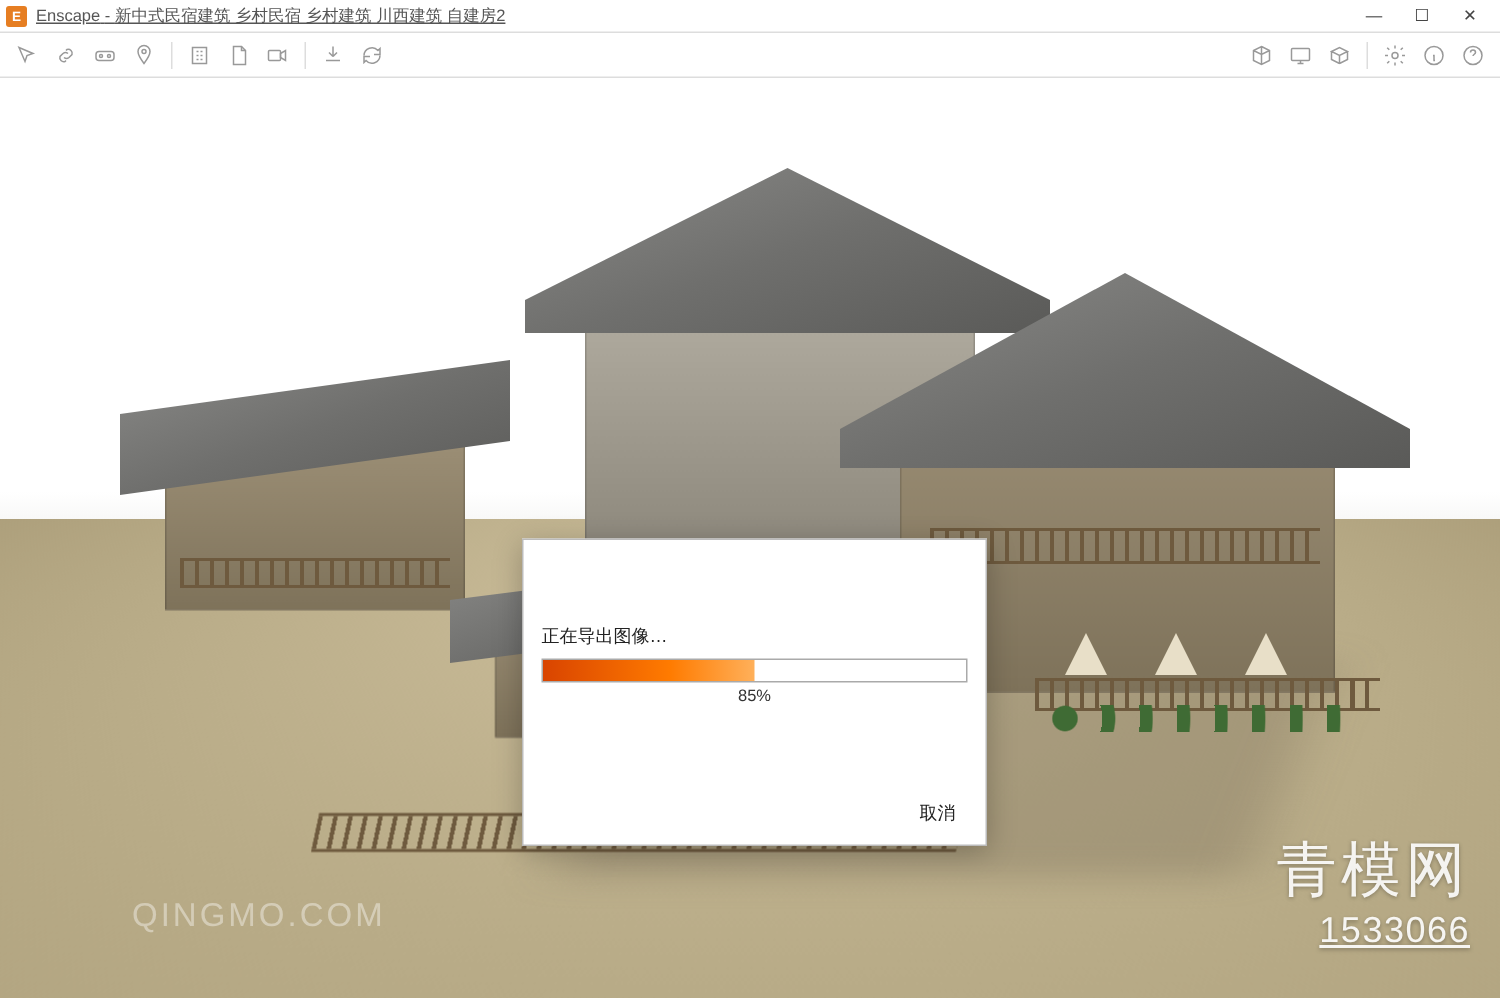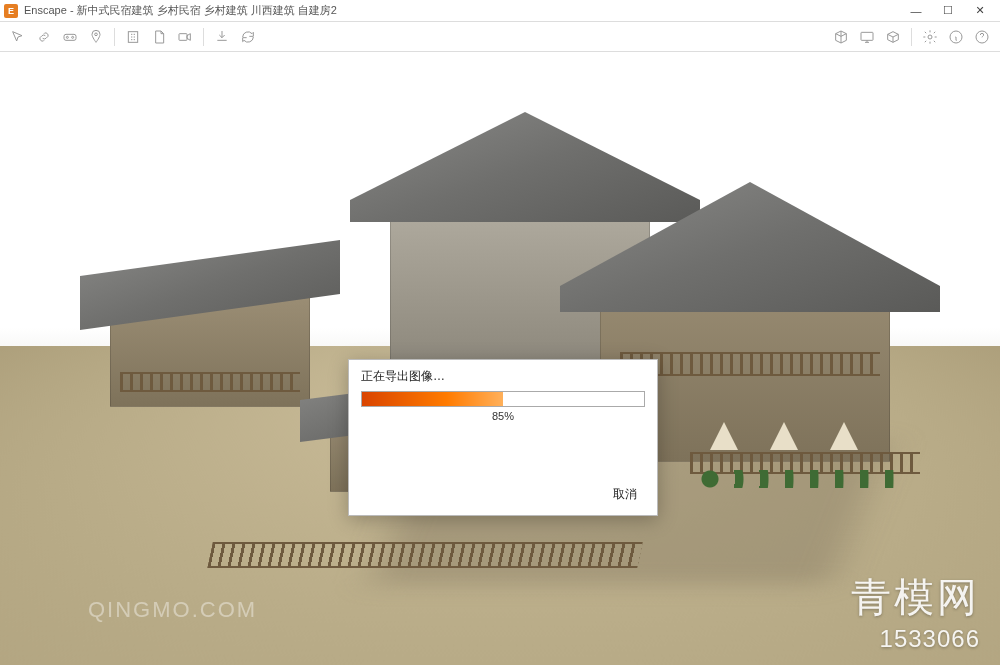--- a/index.html
+++ b/index.html
@@ -23,21 +23,21 @@
       border-bottom: 1px solid #ddd;
     }
     .titlebar-icon {
       width: 14px; height: 14px;
       background: #e67e22;
       border-radius: 2px;
       margin-right: 6px;
       display: flex; align-items: center; justify-content: center;
       color: white; font-size: 9px; font-weight: bold;
     }
-    .titlebar-text { flex: 1; white-space: nowrap; overflow: hidden; }
+    .titlebar-text { flex: 1; white-space: nowrap; overflow: hidden; text-decoration: underline; }
     .win-controls { display: flex; gap: 0; }
     .win-btn {
       width: 32px; height: 22px;
       display: flex; align-items: center; justify-content: center;
       font-size: 11px; color: #444; cursor: pointer;
     }
 
     
     .toolbar {
       height: 30px;
@@ -124,42 +124,43 @@
       position: absolute;
       bottom: 42px; left: 88px;
       font-size: 22px;
       color: rgba(255,255,255,0.4);
       letter-spacing: 2px;
       font-family: Arial, sans-serif;
       pointer-events: none;
     }
     .watermark-brand {
       position: absolute;
-      bottom: 12px; right: 20px;
+      bottom: 30px; right: 20px;
       text-align: right;
       color: rgba(255,255,255,0.9);
       pointer-events: none;
     }
     .watermark-brand .cn { font-size: 40px; font-weight: 300; letter-spacing: 3px; text-shadow: 0 1px 3px rgba(0,0,0,0.3); }
-    .watermark-brand .id { font-size: 24px; font-weight: 300; letter-spacing: 1px; text-shadow: 0 1px 3px rgba(0,0,0,0.3); }
+    .watermark-brand .id { font-size: 24px; font-weight: 300; letter-spacing: 1px; text-shadow: 0 1px 3px rgba(0,0,0,0.3); text-decoration: underline; }
 
     
     .dialog {
       position: absolute;
       left: 348px; top: 307px;
       width: 310px;
       background: #ffffff;
       border: 1px solid #bbb;
       box-shadow: 0 4px 18px rgba(0,0,0,0.25);
       font-size: 12px;
       color: #222;
     }
     .dialog-title {
       padding: 8px 12px 6px;
       font-size: 12px;
+      margin-top: 48px;
     }
     .progress-container { padding: 0 12px 6px; }
     .progress-track {
       width: 100%; height: 16px;
       border: 1px solid #aaa;
       background: #fff;
       position: relative;
     }
     .progress-fill {
       position: absolute; left: 0; top: 0; bottom: 0;

